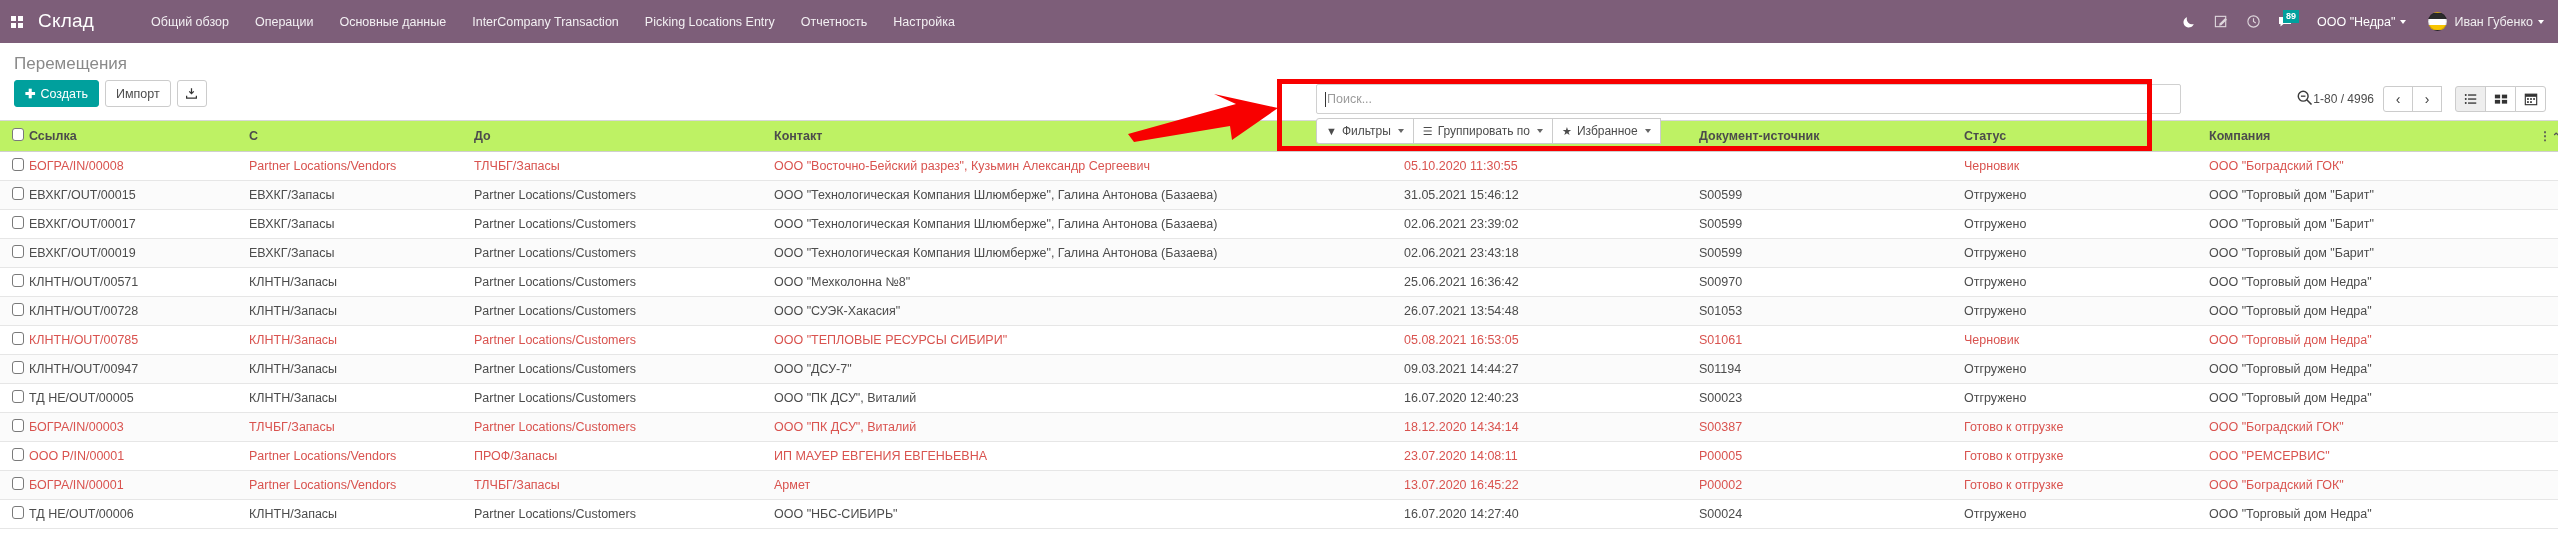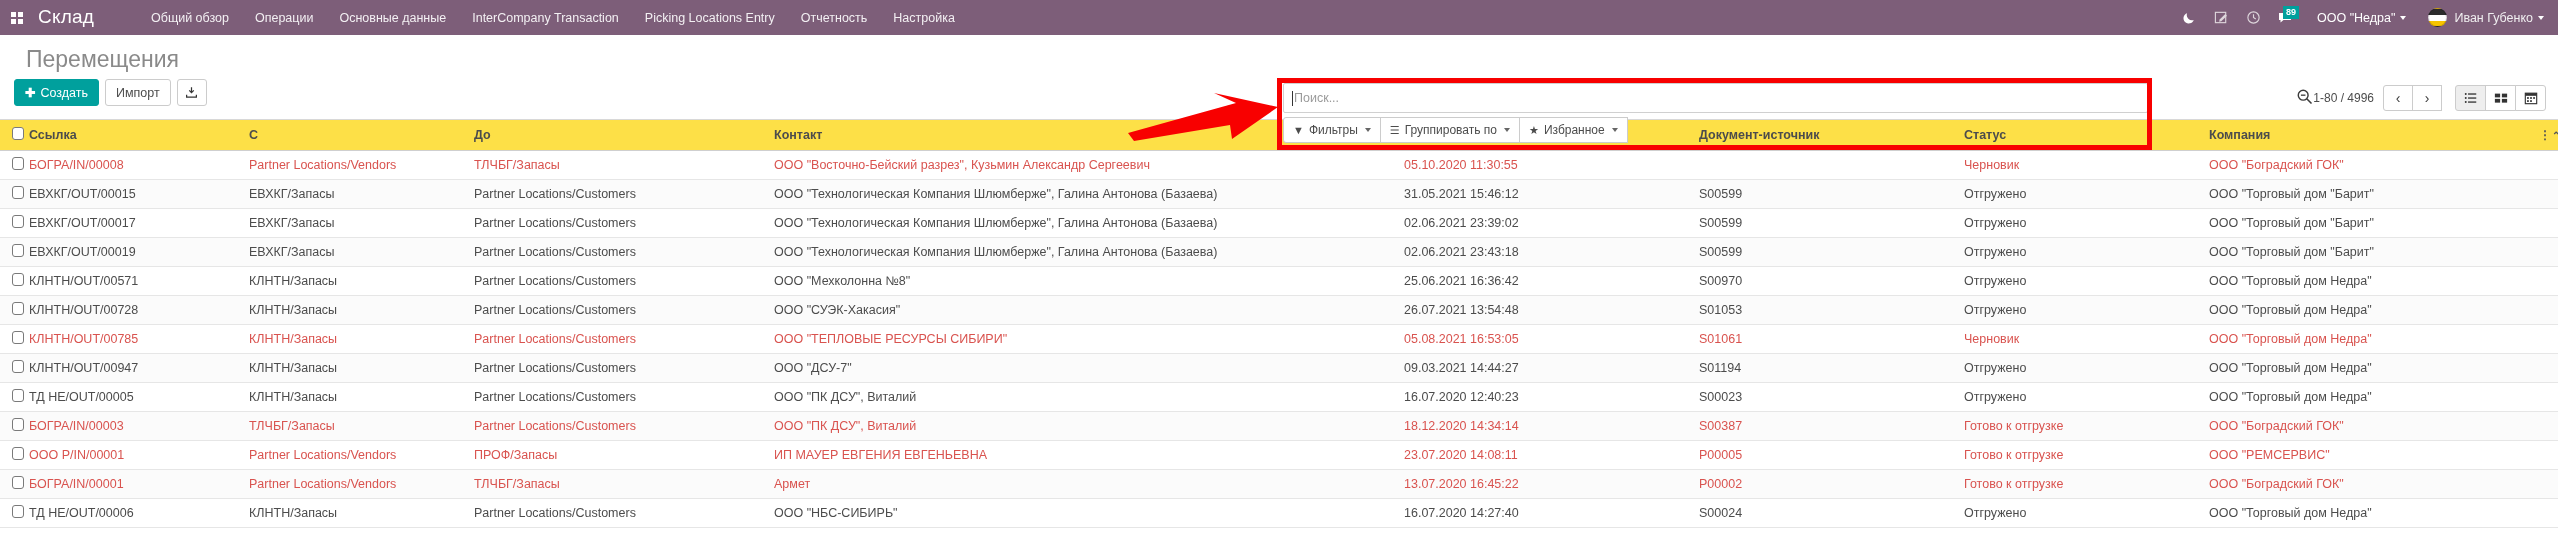--- a/index.html
+++ b/index.html
@@ -5,21 +5,21 @@
   * { margin:0; padding:0; box-sizing:border-box; }
   html,body {
     width:2558px; height:541px;
     font-family:"Liberation Sans", sans-serif;
     background:#ffffff; overflow:hidden;
     -webkit-font-smoothing:antialiased;
   }
 
   
   .navbar {
-    height:35px; background:#7d5e79; display:flex; align-items:center;
+    height:43px; background:#7d5e79; display:flex; align-items:center;
     color:#f0eef0; font-size:13px; white-space:nowrap; position:relative;
   }
   .apps-toggle {
     width:34px; height:31px; display:flex; align-items:center; justify-content:center;
     cursor:pointer;
   }
   .apps-grid { display:grid; grid-template-columns:repeat(2,5px); grid-template-rows:repeat(2,5px); gap:2px; }
   .apps-grid i { background:#ffffff; display:block; width:5px; height:5px; }
   .brand {
     font-size:19px; color:#ffffff; padding:0 4px 2px 4px; letter-spacing:.2px;
@@ -47,37 +47,37 @@
   .user-block { display:flex; align-items:center; cursor:pointer; padding-left:12px; font-size:12.5px; }
   .avatar {
     width:19px; height:19px; border-radius:50%; margin-right:7px; overflow:hidden;
     background:linear-gradient(180deg,#2b2b2b 0 38%, #ffffff 38% 72%, #f7c400 72% 100%);
     border:1px solid rgba(0,0,0,.15);
   }
 
   
   .cp { position:relative; background:#ffffff; border-bottom:1px solid #d8d8d8; }
   .cp-title {
-    font-size:23px; color:#8a8a8a; padding:11px 0 6px 26px; font-weight:400;
+    font-size:17px; color:#8a8a8a; padding:11px 0 6px 14px; font-weight:400;
   }
   .cp-row { display:flex; align-items:flex-start; padding:0 0 8px 14px; position:relative; }
 
   .btn {
     font-size:12.5px; border:1px solid #ccc; background:#fff; color:#4c4c4c;
     border-radius:3px; padding:4px 10px; cursor:pointer; height:27px;
     display:inline-flex; align-items:center; white-space:nowrap;
   }
   .btn-primary {
     background:#00a09d; border-color:#00a09d; color:#ffffff; font-size:12.5px;
   }
   .btn-icon { width:30px; justify-content:center; padding:4px 6px; }
   .left-btns { display:flex; gap:6px; }
 
   
-  .searchzone { position:absolute; left:1283px; top:4px; width:865px; }
+  .searchzone { position:absolute; left:1316px; top:4px; width:865px; }
   .search-box {
     border:1px solid #d0d0d0; border-radius:2px; height:30px; background:#fff;
     display:flex; align-items:center; padding:0 8px; position:relative;
   }
   .search-caret {
     width:1px; height:15px; background:#333; margin-right:1px;
   }
   .search-ph { color:#9b9b9b; font-size:12.5px; }
   .filter-row { display:flex; margin-top:4px; }
   .filter-row .btn {
@@ -115,21 +115,21 @@
     align-items:center; justify-content:center; cursor:pointer; color:#444; margin-left:-1px;
   }
   .view-btn:first-child { border-radius:3px 0 0 3px; background:#eeeeee; }
   .view-btn:last-child { border-radius:0 3px 3px 0; }
 
   
   .tablewrap { width:2558px; overflow:hidden; background:#fff; }
   table { border-collapse:collapse; width:2558px; font-size:12.5px; table-layout:fixed; }
   thead th {
     text-align:left; font-weight:bold; color:#4c4c4c; font-size:12.5px;
-    padding:7px 8px 7px 0; border-bottom:1px solid #cfcfcf; background:#fde047;
+    padding:7px 8px 7px 0; border-bottom:1px solid #cfcfcf; background:#bef264;
     white-space:nowrap;
   }
   tbody td {
     padding:6px 8px 6px 0; border-bottom:1px solid #e6e6e6; color:#4c4c4c;
     white-space:nowrap; overflow:hidden; text-overflow:ellipsis;
   }
   tr.row-alt td { background:#fbfbfb; }
   tr.urgent td { color:#d9534f; }
   .c-check { width:29px; padding-left:12px !important; padding-right:0 !important; }
   .cb {

